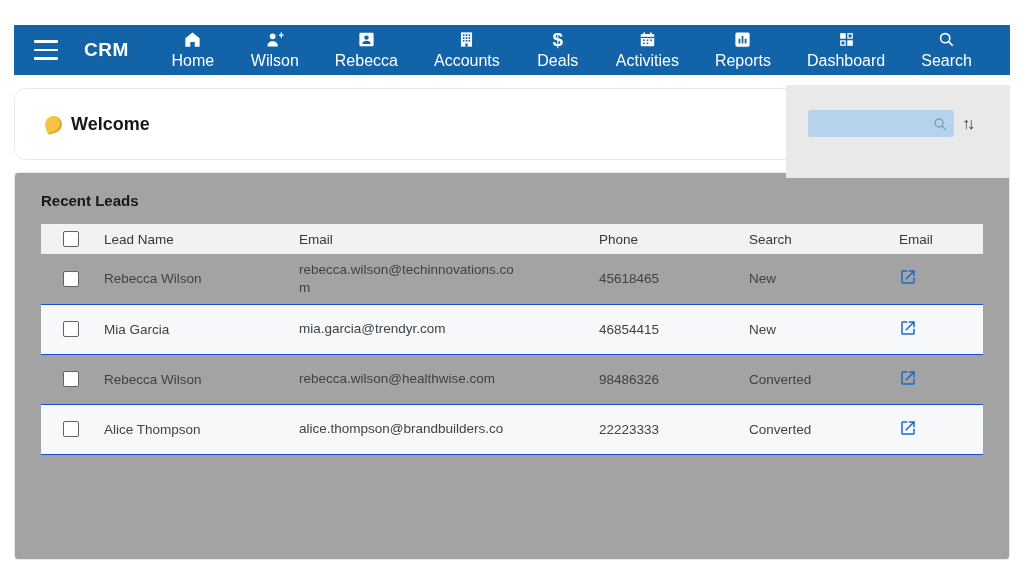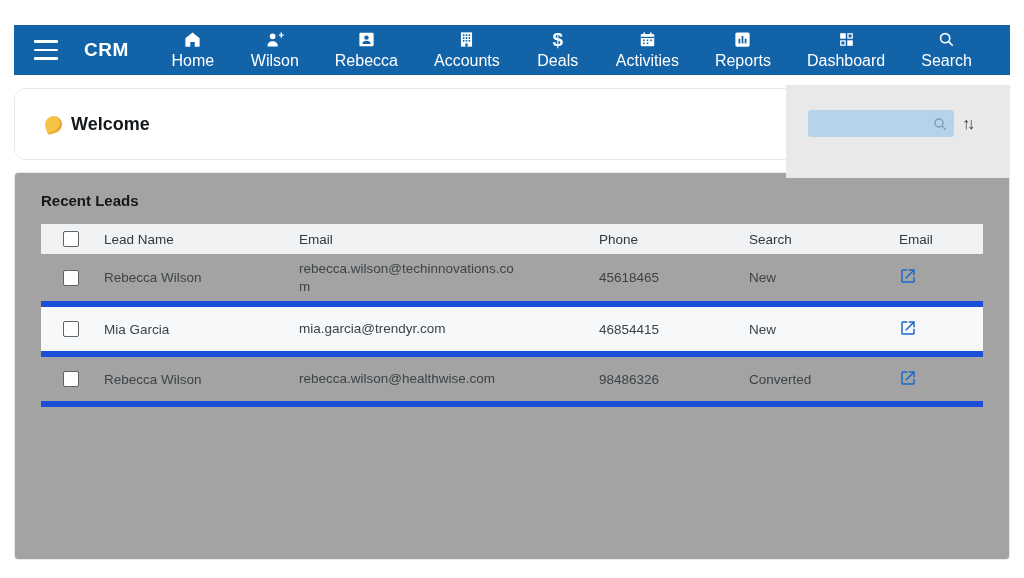--- a/index.html
+++ b/index.html
@@ -53,21 +53,21 @@
 
   
   .table-card {
     position:absolute; left:14px; right:14px; top:172px; height:388px;
     background:#a3a3a3; border:1px solid #e7e9ec; border-radius:4px;
   }
   .table-title { font-size:15px; font-weight:700; color:#15181b; margin:19px 0 15px 26px; }
   table.leads { width:calc(100% - 52px); margin:0 26px; border-collapse:collapse; table-layout:fixed; font-size:13.5px; }
   table.leads thead tr { background:#f0f2f4; height:30px; }
   table.leads th { text-align:left; font-weight:400; color:#33383d; padding:0 8px; }
-  table.leads tbody tr { height:50px; border-bottom:6px solid #1d4ed8; }
+  table.leads tbody tr { height:50px; border-bottom:1px solid #1d4ed8; }
   table.leads tbody tr:nth-child(even) { background:#f7f8fa; }
   table.leads td { padding:0 8px; color:#3d4347; }
   .cell-check { padding-left:22px !important; }
   .email-txt { max-width:215px; overflow-wrap:anywhere; line-height:1.3; display:block; }
   .cb {
     appearance:none; -webkit-appearance:none; width:16px; height:16px;
     border:1.6px solid #5f6368; border-radius:2px; background:#fff; cursor:pointer; display:block;
   }
   .view-cell { padding-left:18px !important; }
   .view-btn { display:inline-flex; cursor:pointer; }
@@ -283,15 +283,31 @@
             <span class="email-txt">rebecca.wilson@healthwise.com</span>
           </td>
         <td>98486326</td>
         <td>Converted</td>
         <td class="view-cell"><span class="view-btn">
           <svg width="18" height="18" viewBox="0 0 24 24">
                 <path fill="#1b6ac9" d="M19 19H5V5h6V3H5a2 2 0 0 0-2 2v14a2 2 0 0 0 2 2h14a2 2 0 0 0 2-2v-6h-2zM13 3v2h4.59l-9.3 9.29 1.42 1.42L19 6.41V11h2V3z"></path>
               </svg>
         </span></td>
       </tr>
+      <tr>
+        <td class="cell-check">
+            <input type="checkbox" class="cb" style="">
+          </td>
+        <td>Alice Thompson</td>
+        <td>
+            <span class="email-txt">alice.thompson@brandbuilders.co</span>
+          </td>
+        <td>22223333</td>
+        <td>Converted</td>
+        <td class="view-cell"><span class="view-btn">
+          <svg width="18" height="18" viewBox="0 0 24 24">
+                <path fill="#1b6ac9" d="M19 19H5V5h6V3H5a2 2 0 0 0-2 2v14a2 2 0 0 0 2 2h14a2 2 0 0 0 2-2v-6h-2zM13 3v2h4.59l-9.3 9.29 1.42 1.42L19 6.41V11h2V3z"></path>
+              </svg>
+        </span></td>
+      </tr>
     </tbody>
   </table>
 </div>
 
 </body></html>

